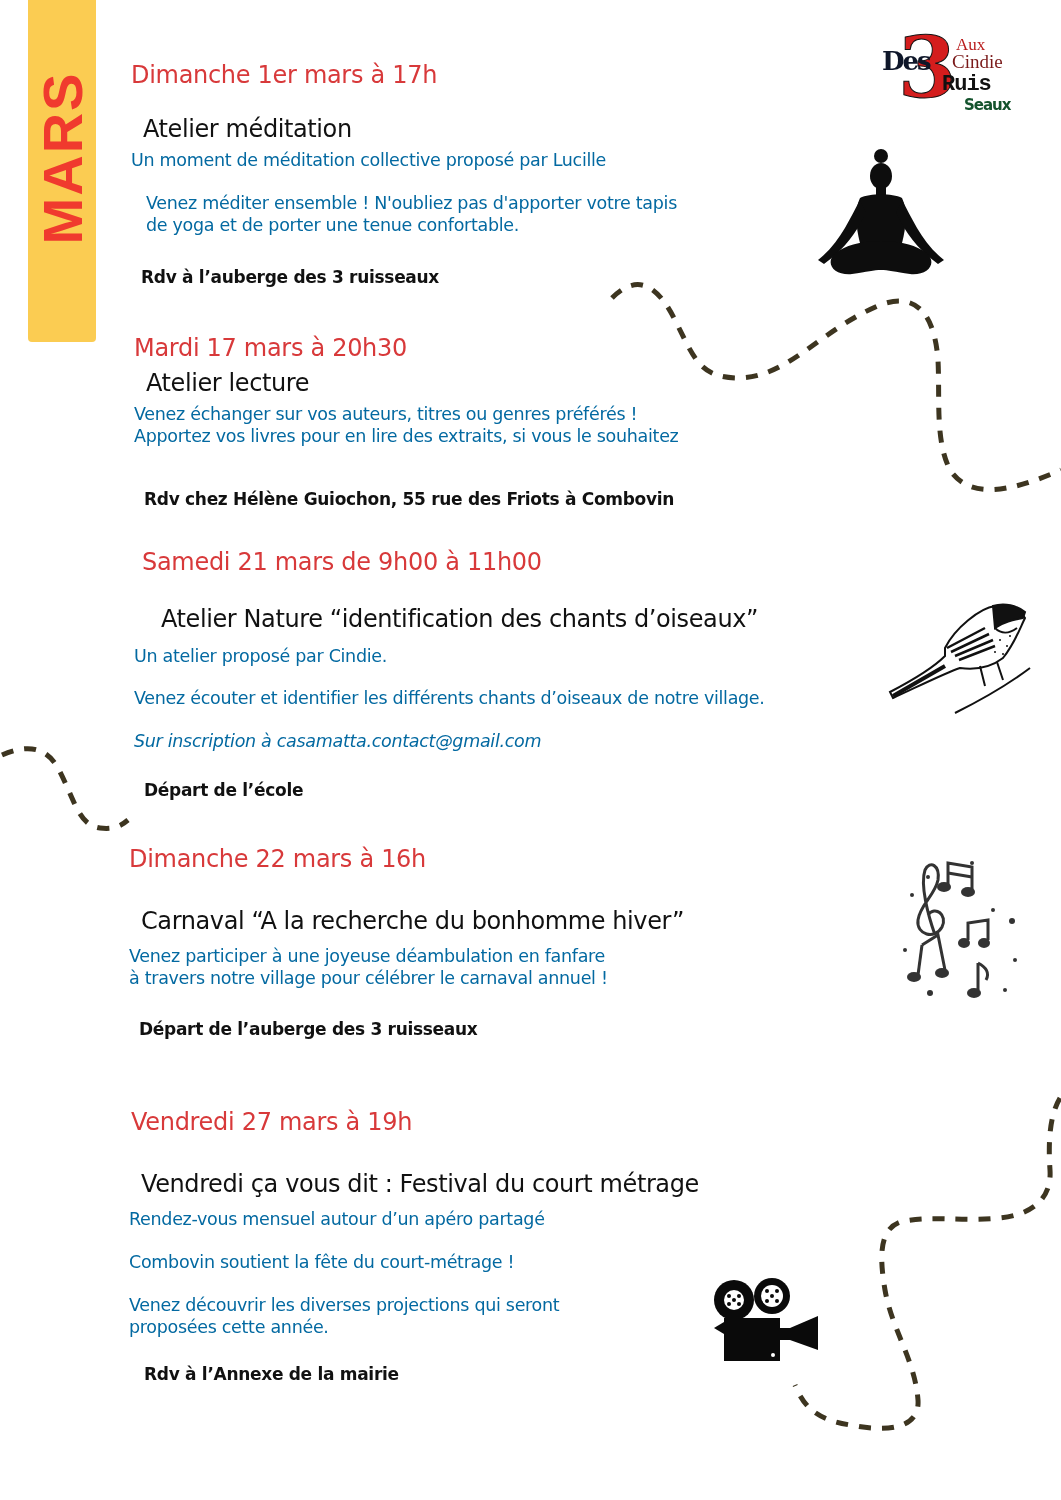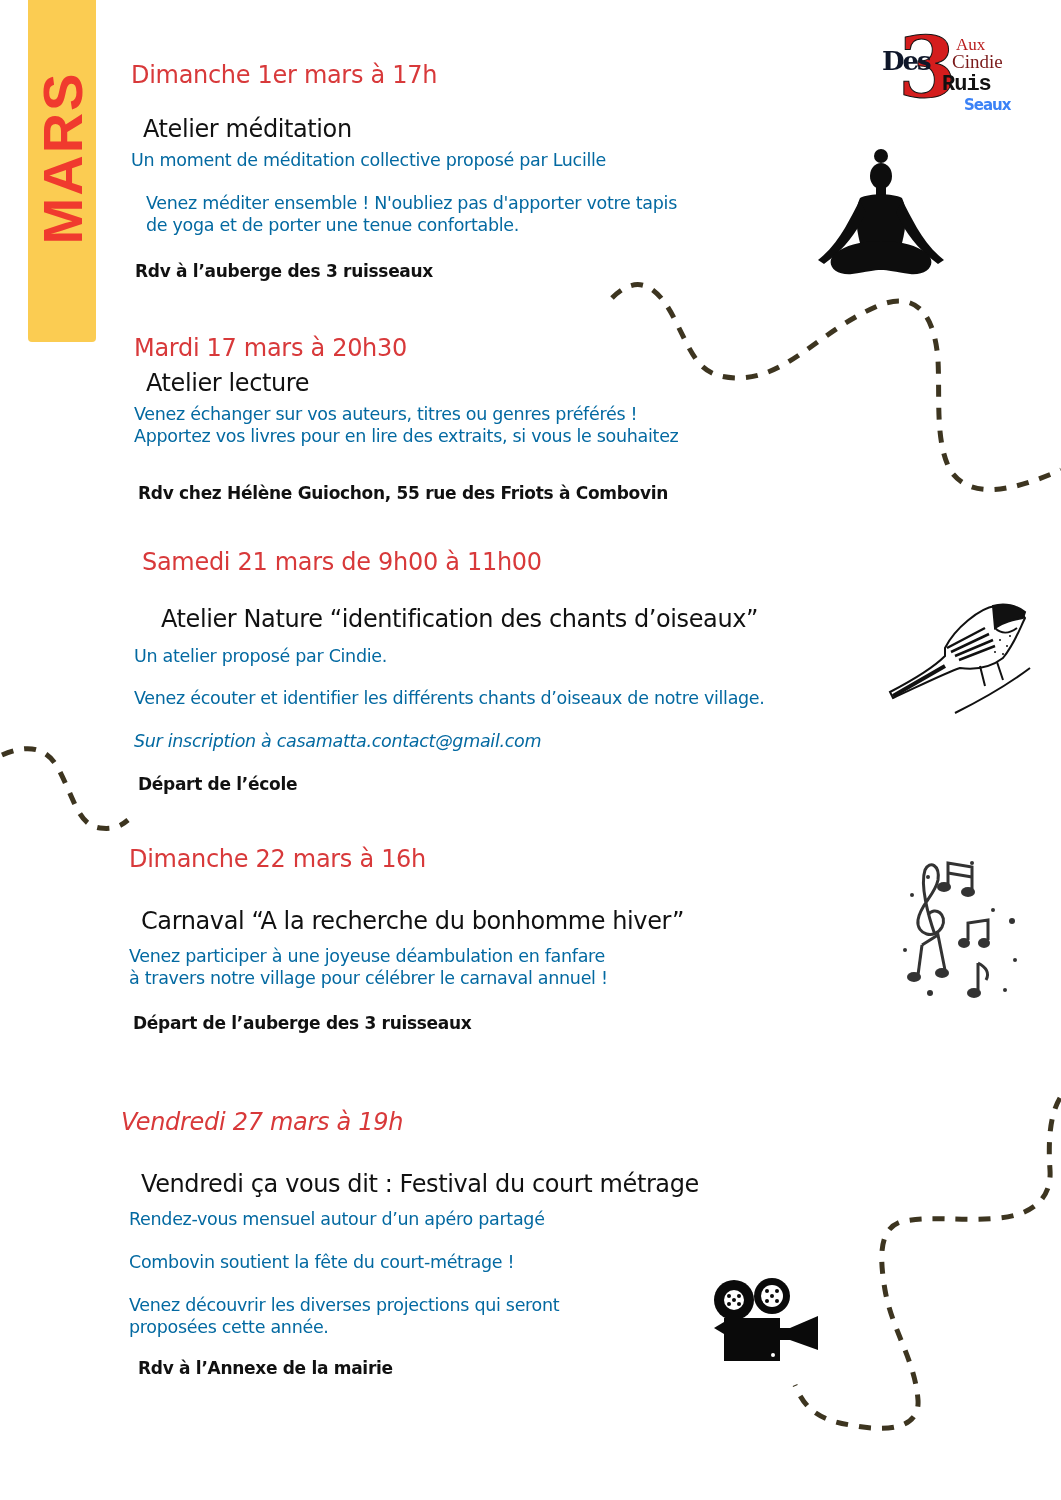--- a/index.html
+++ b/index.html
@@ -7,28 +7,28 @@
 
     .month-tab { position: absolute; left: 28px; top: 0; width: 68px; height: 342px; background: #fbcc52; border-radius: 0 0 4px 4px; }
     .month-label { position: absolute; left: 62px; top: 158px; transform: translate(-50%, -50%) rotate(-90deg); color: #f03a2e; font-family: "Liberation Sans", sans-serif; font-weight: 900; font-size: 56px; letter-spacing: 2px; white-space: nowrap; }
 
     .logo { position: absolute; left: 878px; top: 34px; width: 144px; height: 90px; }
     .logo .des { position: absolute; left: 4px; top: 12px; font-family: "DejaVu Serif", serif; font-weight: 900; font-size: 26px; color: #0f172a; letter-spacing: -2px; }
     .logo .three { position: absolute; left: 20px; top: -8px; font-family: "DejaVu Serif", serif; font-weight: 900; font-size: 84px; color: #d41d1d; line-height: 1; -webkit-text-stroke: 1px #111; }
     .logo .aux { position: absolute; left: 78px; top: 2px; font-family: "Liberation Serif", serif; font-size: 17px; color: #b91c1c; line-height: 1; }
     .logo .berges { position: absolute; left: 74px; top: 18px; font-family: "Liberation Serif", serif; font-size: 19px; color: #7a1a1a; line-height: 1; }
     .logo .ruis { position: absolute; left: 64px; top: 40px; font-family: Liberation Mono, monospace; font-weight: 900; font-size: 22px; color: #111; line-height: 1; letter-spacing: -1px; }
-    .logo .seaux { position: absolute; left: 86px; top: 64px; font-family: "DejaVu Sans", sans-serif; font-weight: 900; font-size: 15px; color: #3b82f6; line-height: 1; letter-spacing: -1px; }
+    .logo .seaux { position: absolute; left: 86px; top: 64px; font-family: "DejaVu Sans", sans-serif; font-weight: 900; font-size: 15px; color: #14532d; line-height: 1; letter-spacing: -1px; }
 
     .event { position: absolute; }
     .ev-date { font-family: "DejaVu Sans", sans-serif; font-size: 24px; color: #d8393a; line-height: 1; margin: 0; white-space: nowrap; letter-spacing: -0.3px; }
     .ev-title { font-family: "DejaVu Sans", sans-serif; font-weight: normal; font-size: 24px; color: #111; line-height: 1; margin: 12px; white-space: nowrap; letter-spacing: -0.4px; }
     .ev-text { font-family: "DejaVu Sans", sans-serif; font-size: 17.5px; color: #0369a1; line-height: 22px; margin: 0; white-space: pre; letter-spacing: -0.3px; }
     .ev-text.italic { font-style: italic; }
-    .ev-place { font-family: "DejaVu Sans", sans-serif; font-weight: bold; font-size: 17px; color: #111; line-height: 1; margin: 4px; white-space: nowrap; letter-spacing: -0.3px; }
+    .ev-place { font-family: "DejaVu Sans", sans-serif; font-weight: bold; font-size: 17px; color: #111; line-height: 1; margin: 10px; white-space: nowrap; letter-spacing: -0.3px; }
     .abs { position: absolute; }
 
     .deco { position: absolute; }
     svg.path { position: absolute; left: 0; top: 0; overflow: visible; }
   </style>
 </head>
 <body>
 
 <div class="month-tab"></div>
 <div class="month-label">MARS</div>
@@ -135,21 +135,21 @@
       <circle cx="82" cy="8" r="2"></circle>
     <circle cx="122" cy="66" r="3"></circle>
       <circle cx="15" cy="95" r="2"></circle>
       <circle cx="125" cy="105" r="2"></circle>
     <circle cx="40" cy="138" r="3"></circle>
       <circle cx="115" cy="135" r="2"></circle>
       <circle cx="103" cy="55" r="2"></circle>
   </g>
 </svg>
 
-<p class="ev-date abs" style="left:121px; top:1110px;font-style:italic;">Vendredi 27 mars à 19h</p>
+<p class="ev-date abs" style="left:131px; top:1110px;">Vendredi 27 mars à 19h</p>
 <p class="ev-title abs" style="left:129px; top:1160px;">Vendredi ça vous dit : Festival du court métrage</p>
 <p class="ev-text abs" style="left:129px; top:1208px;">Rendez-vous mensuel autour d’un apéro partagé</p>
 <p class="ev-text abs" style="left:129px; top:1251px;">Combovin soutient la fête du court-métrage !</p>
 <p class="ev-text abs" style="left:129px; top:1294px;">Venez découvrir les diverses projections qui seront
 proposées cette année.</p>
 <p class="ev-place abs" style="left:134px; top:1356px;">Rdv à l’Annexe de la mairie</p>
 
 <svg class="deco" style="left:712px; top:1278px;" width="110" height="85" viewBox="0 0 110 85">
   <g fill="#0a0a0a">
     <circle cx="22" cy="22" r="20"></circle>

